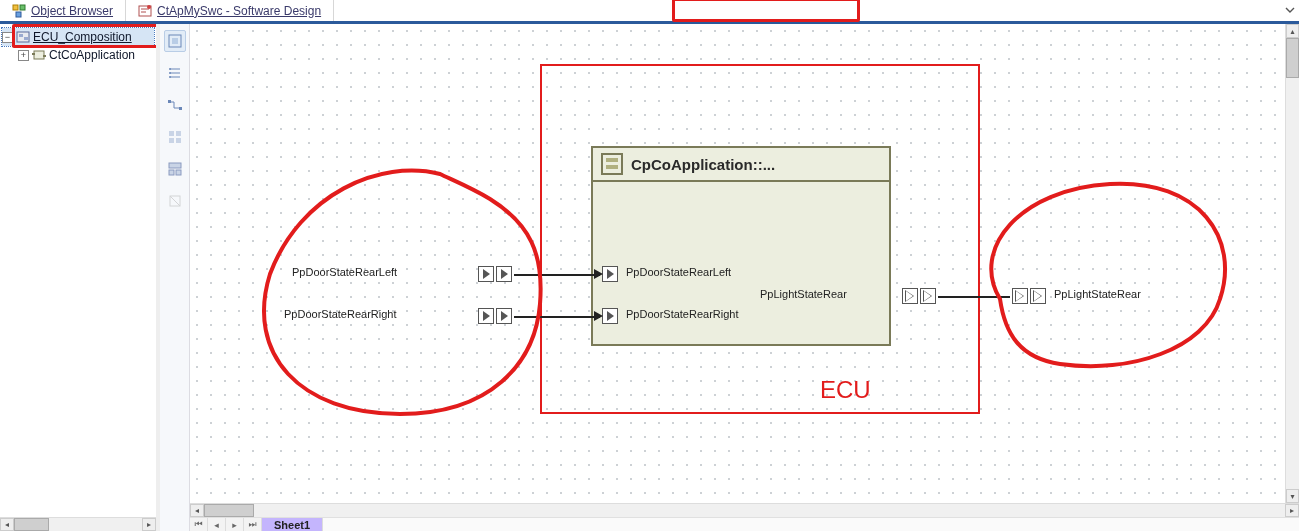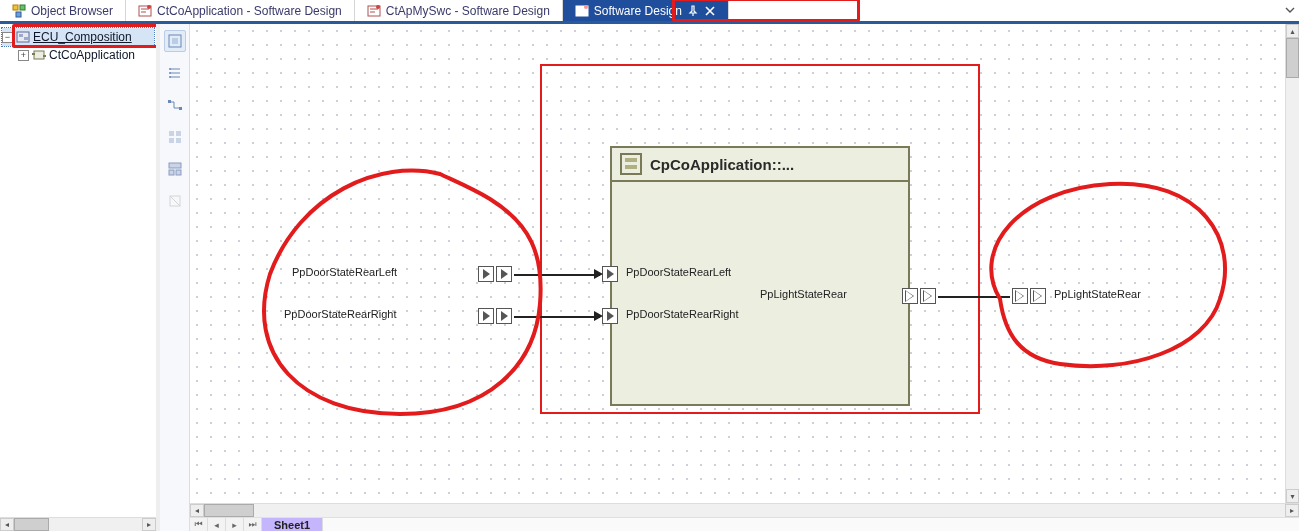--- a/index.html
+++ b/index.html
@@ -24,20 +24,21 @@
     position: relative;
   }
   .tab {
     display: flex;
     align-items: center;
     gap: 5px;
     padding: 0 12px;
     border-right: 1px solid #d7d7d7;
     color: #3a3a6a;
     cursor: pointer;
+    text-decoration: underline;
   }
   .tab.active {
     background: #1e4e9c;
     color: #fff;
   }
   .tab .micon { width: 14px; height: 14px; display:inline-block; }
   .pin-icon, .close-x {
     width: 12px; height: 12px; display:inline-block;
   }
   .tabstrip .dropdown-arrow {
@@ -100,21 +101,21 @@
   .vsb .vthumb{width:100%;height:40px;background:#cfcfcf;border:1px solid #aaa;}
   .hsb-row{position:absolute;left:0;right:0;bottom:14px;height:14px;background:#f0f0f0;border-top:1px solid #ddd;display:flex;}
   .hsb-row .sbtn{width:14px;height:100%;background:#eee;border:1px solid #ccc;display:flex;align-items:center;justify-content:center;font-size:8px;color:#555;}
   .hsb-row .hthumb{width:50px;height:100%;background:#cfcfcf;border:1px solid #aaa;}
   .sheet-row{position:absolute;left:0;right:0;bottom:0;height:14px;background:#fafafa;border-top:1px solid #e0e0e0;display:flex;align-items:stretch;}
   .sheet-row .nav{width:18px;border-right:1px solid #dcdcdc;display:flex;align-items:center;justify-content:center;font-size:9px;color:#666;cursor:pointer;background:#f3f3f3;}
   .sheet-tab{padding:0 12px;display:flex;align-items:center;font-size:11px;border-right:1px solid #dcdcdc;background:#c4b5fd;font-weight:bold;cursor:pointer;}
 
   
   .ecu-box{position:absolute;border:2px solid #e21c1c;background:transparent;}
-  .ecu-label{position:absolute;color:#e21c1c;font-size:14px;}
+  .ecu-label{position:absolute;color:#e21c1c;font-size:24px;}
 
   
   .comp-box{position:absolute;border:2px solid #7a7a58;background:#eceedf;}
   .comp-header{height:34px;border-bottom:2px solid #7a7a58;display:flex;align-items:center;gap:8px;padding:0 8px;font-weight:bold;font-size:15px;color:#2a2a2a;}
   .comp-hicon{width:22px;height:22px;border:2px solid #7a7a58;display:inline-block;position:relative;}
   .comp-hicon::before{content:"";position:absolute;left:3px;top:3px;width:12px;height:4px;background:#b0b080;}
   .comp-hicon::after{content:"";position:absolute;left:3px;top:10px;width:12px;height:4px;background:#b0b080;}
 
   
   .port-in { 
@@ -160,51 +161,21 @@
     <span>Object Browser</span>
   </div>
   <div class="tab">
     <span class="micon">
       <svg viewBox="0 0 14 14">
           <rect x="1" y="2" width="12" height="10" fill="#fff" stroke="#b05050"></rect>
           <path d="M3 5h8M3 8h5" stroke="#b05050"></path>
           <circle cx="11" cy="3" r="2" fill="#d04040"></circle>
         </svg>
     </span>
-    <span>CtCoApplication - Software Design</span>
-  </div>
-  <div class="tab">
-    <span class="micon">
-      <svg viewBox="0 0 14 14">
-          <rect x="1" y="2" width="12" height="10" fill="#fff" stroke="#b05050"></rect>
-          <path d="M3 5h8M3 8h5" stroke="#b05050"></path>
-          <circle cx="11" cy="3" r="2" fill="#d04040"></circle>
-        </svg>
-    </span>
     <span>CtApMySwc - Software Design</span>
-  </div>
-  <div class="tab active">
-    <span class="micon">
-      <svg viewBox="0 0 14 14">
-          <rect x="1" y="2" width="12" height="10" fill="#fff" stroke="#fff"></rect>
-          <path d="M3 5h8M3 8h5" stroke="#fff"></path>
-          <circle cx="11" cy="3" r="2" fill="#ff9090"></circle>
-        </svg>
-    </span>
-    <span>Software Design</span>
-    <span class="pin-icon">
-      <svg viewBox="0 0 12 12">
-          <path d="M5 1h2v5l2 2H3l2-2zM6 8v3" stroke="#fff" fill="none" stroke-width="1.2"></path>
-        </svg>
-    </span>
-    <span class="close-x">
-      <svg viewBox="0 0 12 12">
-          <path d="M2 2l8 8M10 2l-8 8" stroke="#fff" stroke-width="1.6"></path>
-        </svg>
-    </span>
   </div>
   <span class="dropdown-arrow">
     <svg viewBox="0 0 10 10">
         <path d="M1 3l4 4 4-4" stroke="#555" fill="none" stroke-width="1.4"></path>
       </svg>
   </span>
 
   <div class="red-box" style="left:672px;top:-2px;width:188px;height:24px"></div>
 </div>
 
@@ -290,21 +261,21 @@
           </svg>
         </div>
     </div>
 
     <div class="canvas-outer">
       <div class="canvas">
 
         <div class="ecu-box" style="left:350px;top:40px;width:440px;height:350px"></div>
         <div class="ecu-label" style="left:630px;top:352px">ECU</div>
 
-        <div class="comp-box" style="left:420px;top:122px;width:300px;height:260px">
+        <div class="comp-box" style="left:401px;top:122px;width:300px;height:200px">
           <div class="comp-header">
             <span class="comp-hicon"></span>
             <span>CpCoApplication::...</span>
           </div>
         </div>
 
         <div class="port-in" style="left:288px;top:242px"></div>
         <div class="port-in" style="left:306px;top:242px"></div>
         <div class="port-label" style="left:102px;top:242px">PpDoorStateRearLeft</div>
 

